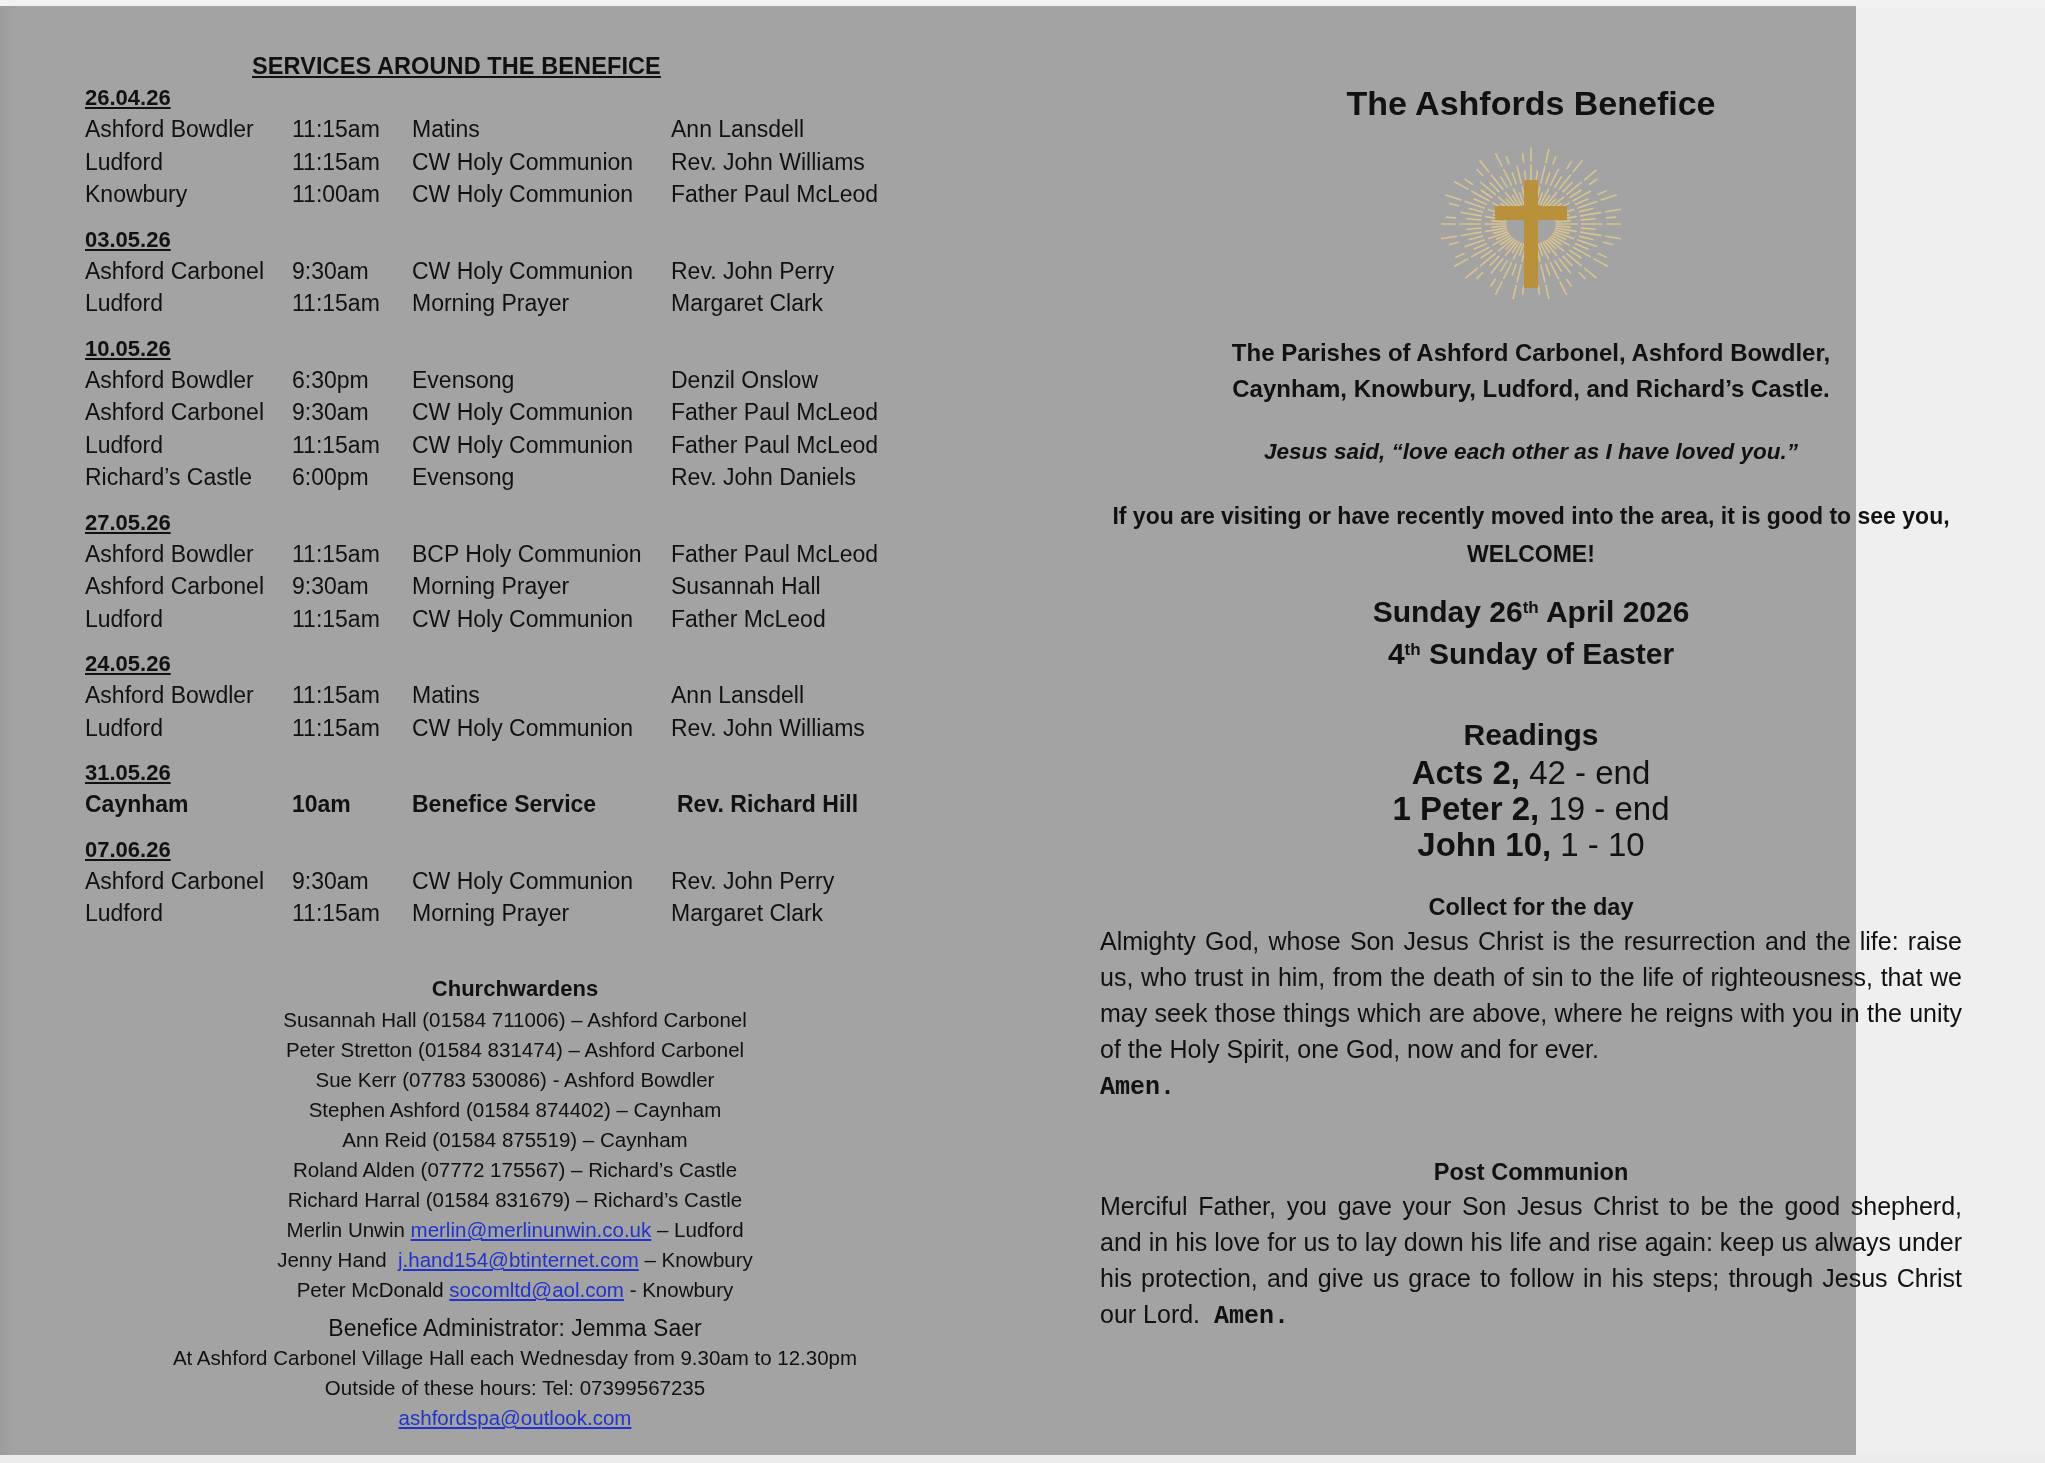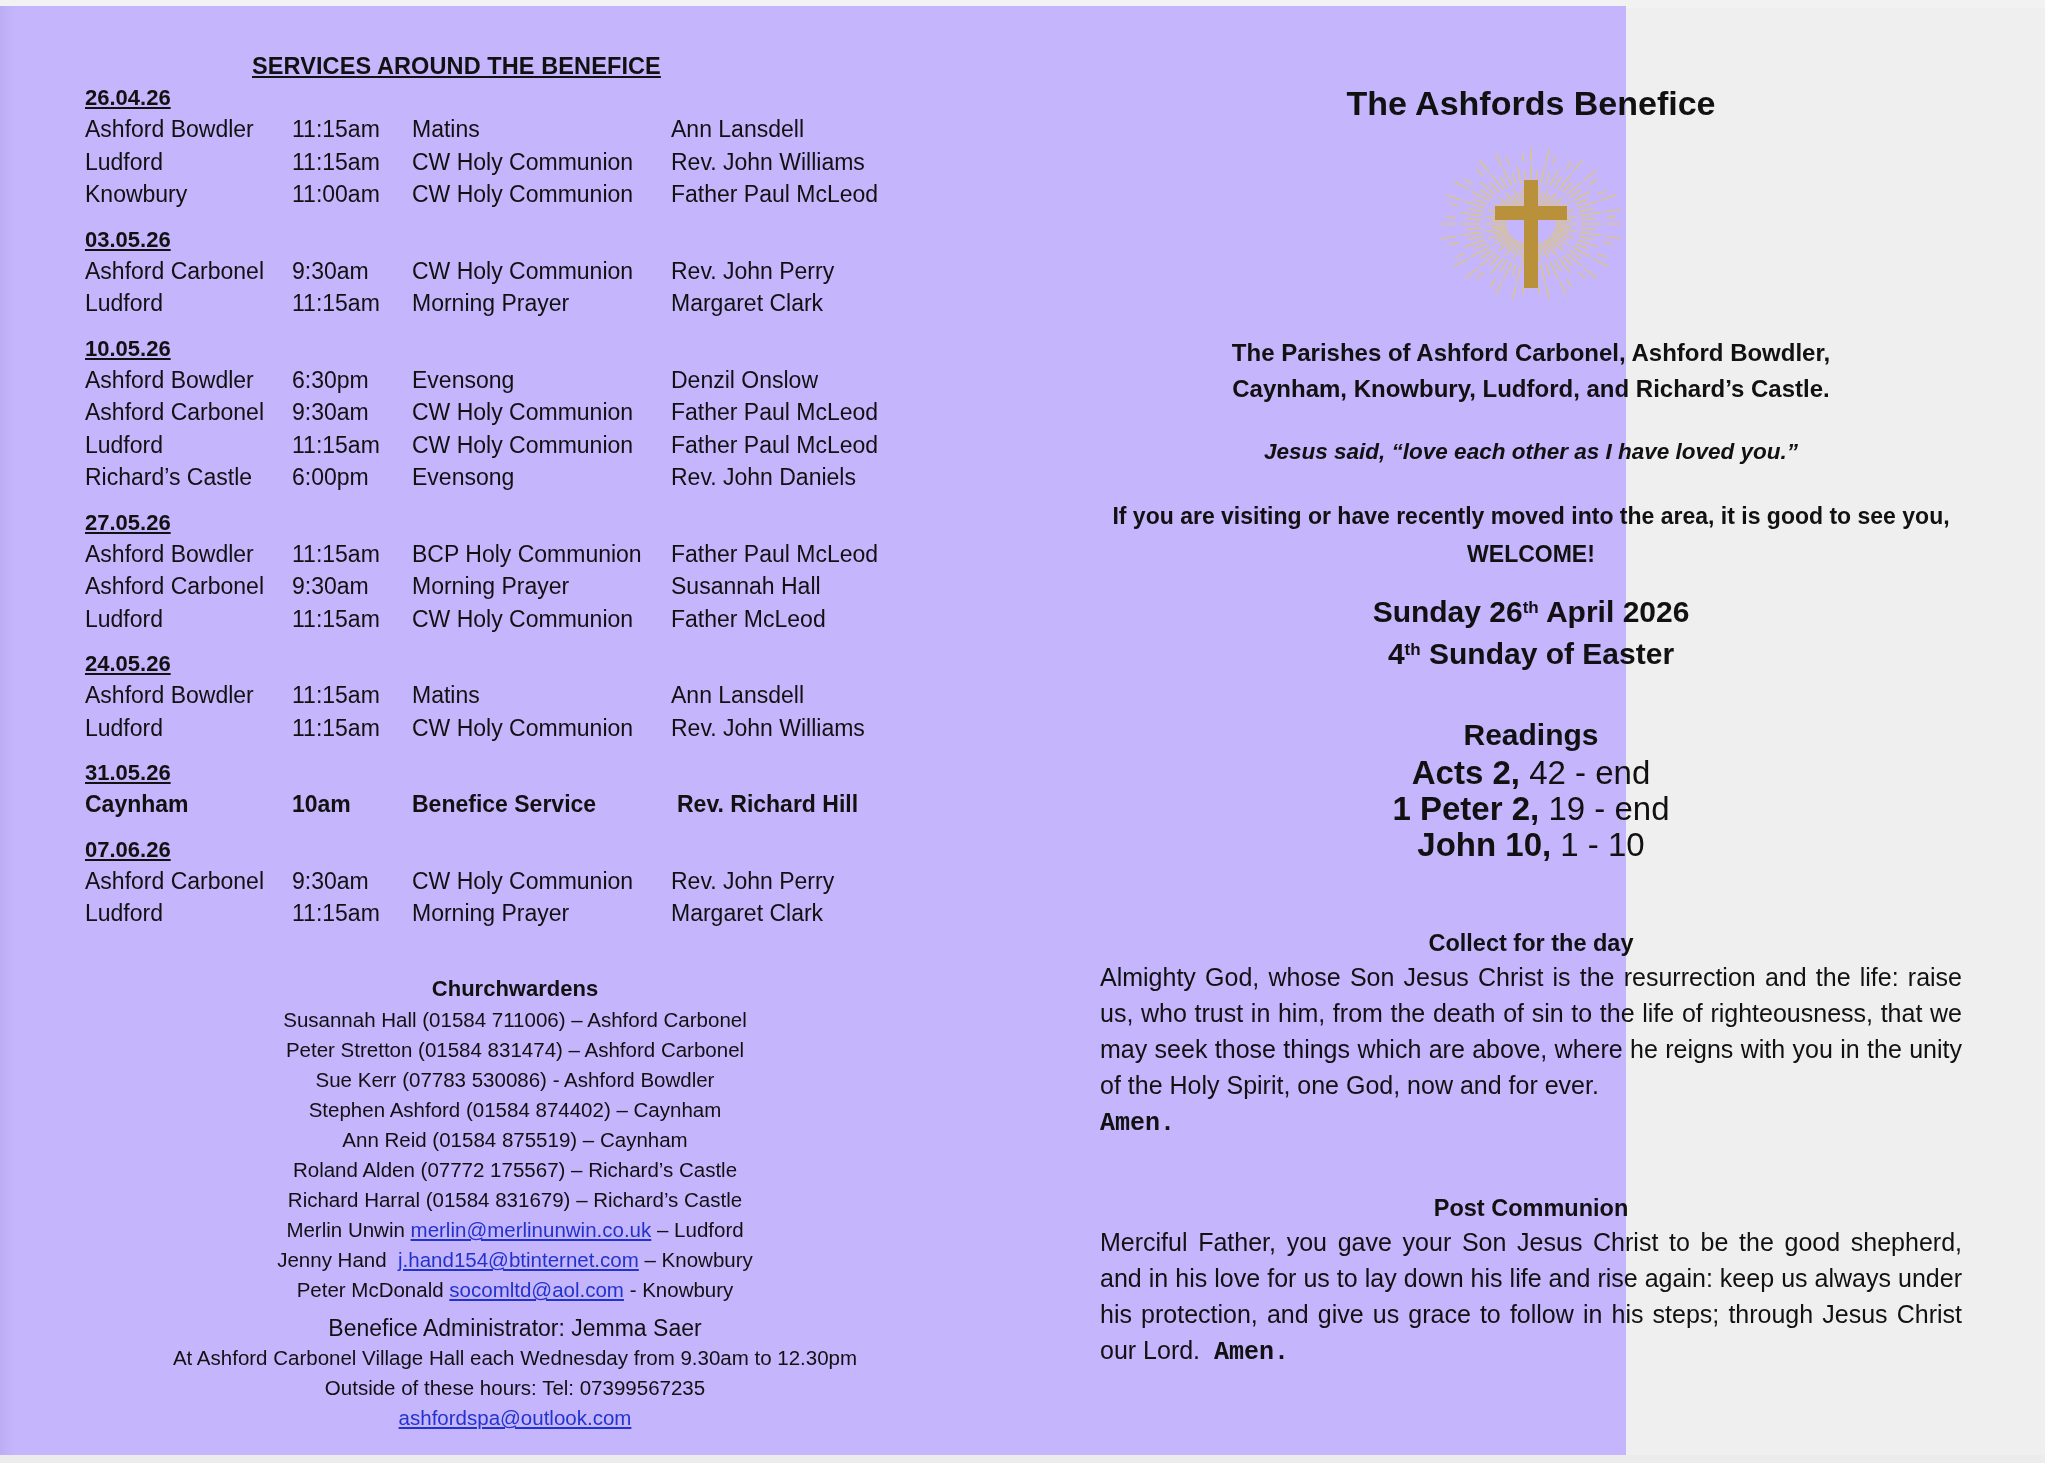--- a/index.html
+++ b/index.html
@@ -4,22 +4,22 @@
 <style>
   html, body { margin:0; padding:0; }
   body {
     width:2045px; height:1463px; overflow:hidden;
     background:#efefef;
     font-family:"Liberation Sans", sans-serif;
     color:#111;
     position:relative;
   }
   .page {
-    position:absolute; left:0; top:6px; width:1626px; height:1452px;
-    background:#c4b5fd;
+    position:absolute; left:0; top:6px; width:1856px; height:1452px;
+    background:#a3a3a3;
     box-shadow: inset 14px 0 14px -10px rgba(0,0,0,0.06);
   }
   .top-shade { position:absolute; left:0; top:0; width:2045px; height:8px; background:#f2f2f2; }
   .bottom-shade { position:absolute; left:0; bottom:0; width:2045px; height:8px; background:#ececec; }
 
   
   .left { position:absolute; left:85px; top:44px; width:880px; font-size:23px; line-height:32.5px; }
   .services-title {
     position:absolute; left:167px; top:0; font-weight:bold; text-decoration:underline;
     font-size:23.5px; letter-spacing:0.1px; white-space:nowrap;
@@ -48,21 +48,21 @@
   .parishes { font-weight:bold; font-size:24px; line-height:36px; margin-top:31px; }
   .quote { font-weight:bold; font-style:italic; font-size:22.5px; margin-top:30px; line-height:30px; }
   .welcome { font-weight:bold; font-size:23px; line-height:38px; margin-top:30px; }
   .sunday-date { font-weight:bold; font-size:30px; line-height:42px; margin-top:18px; }
   .sunday-date sup, .sunday-name sup { font-size:17px; vertical-align:top; position:relative; top:-4px; }
   .sunday-name { font-weight:bold; font-size:30px; line-height:42px; }
   .readings-title { font-weight:bold; font-size:30px; line-height:40px; margin-top:40px; }
   .reading { font-size:33px; line-height:36px; }
   .reading b { font-weight:bold; }
   .section-title { font-weight:bold; font-size:23.5px; line-height:32px; }
-  .collect-title { margin-top:64px; }
+  .collect-title { margin-top:28px; }
   .prayer { text-align:justify; font-size:25px; line-height:36px; text-align-last:left; }
   .prayer .amen { font-weight:bold;font-family:Liberation Mono, monospace; }
   .post-title { margin-top:50px; }
 </style>
 </head>
 <body>
 
 <div class="top-shade"></div>
 <div class="page">
 

